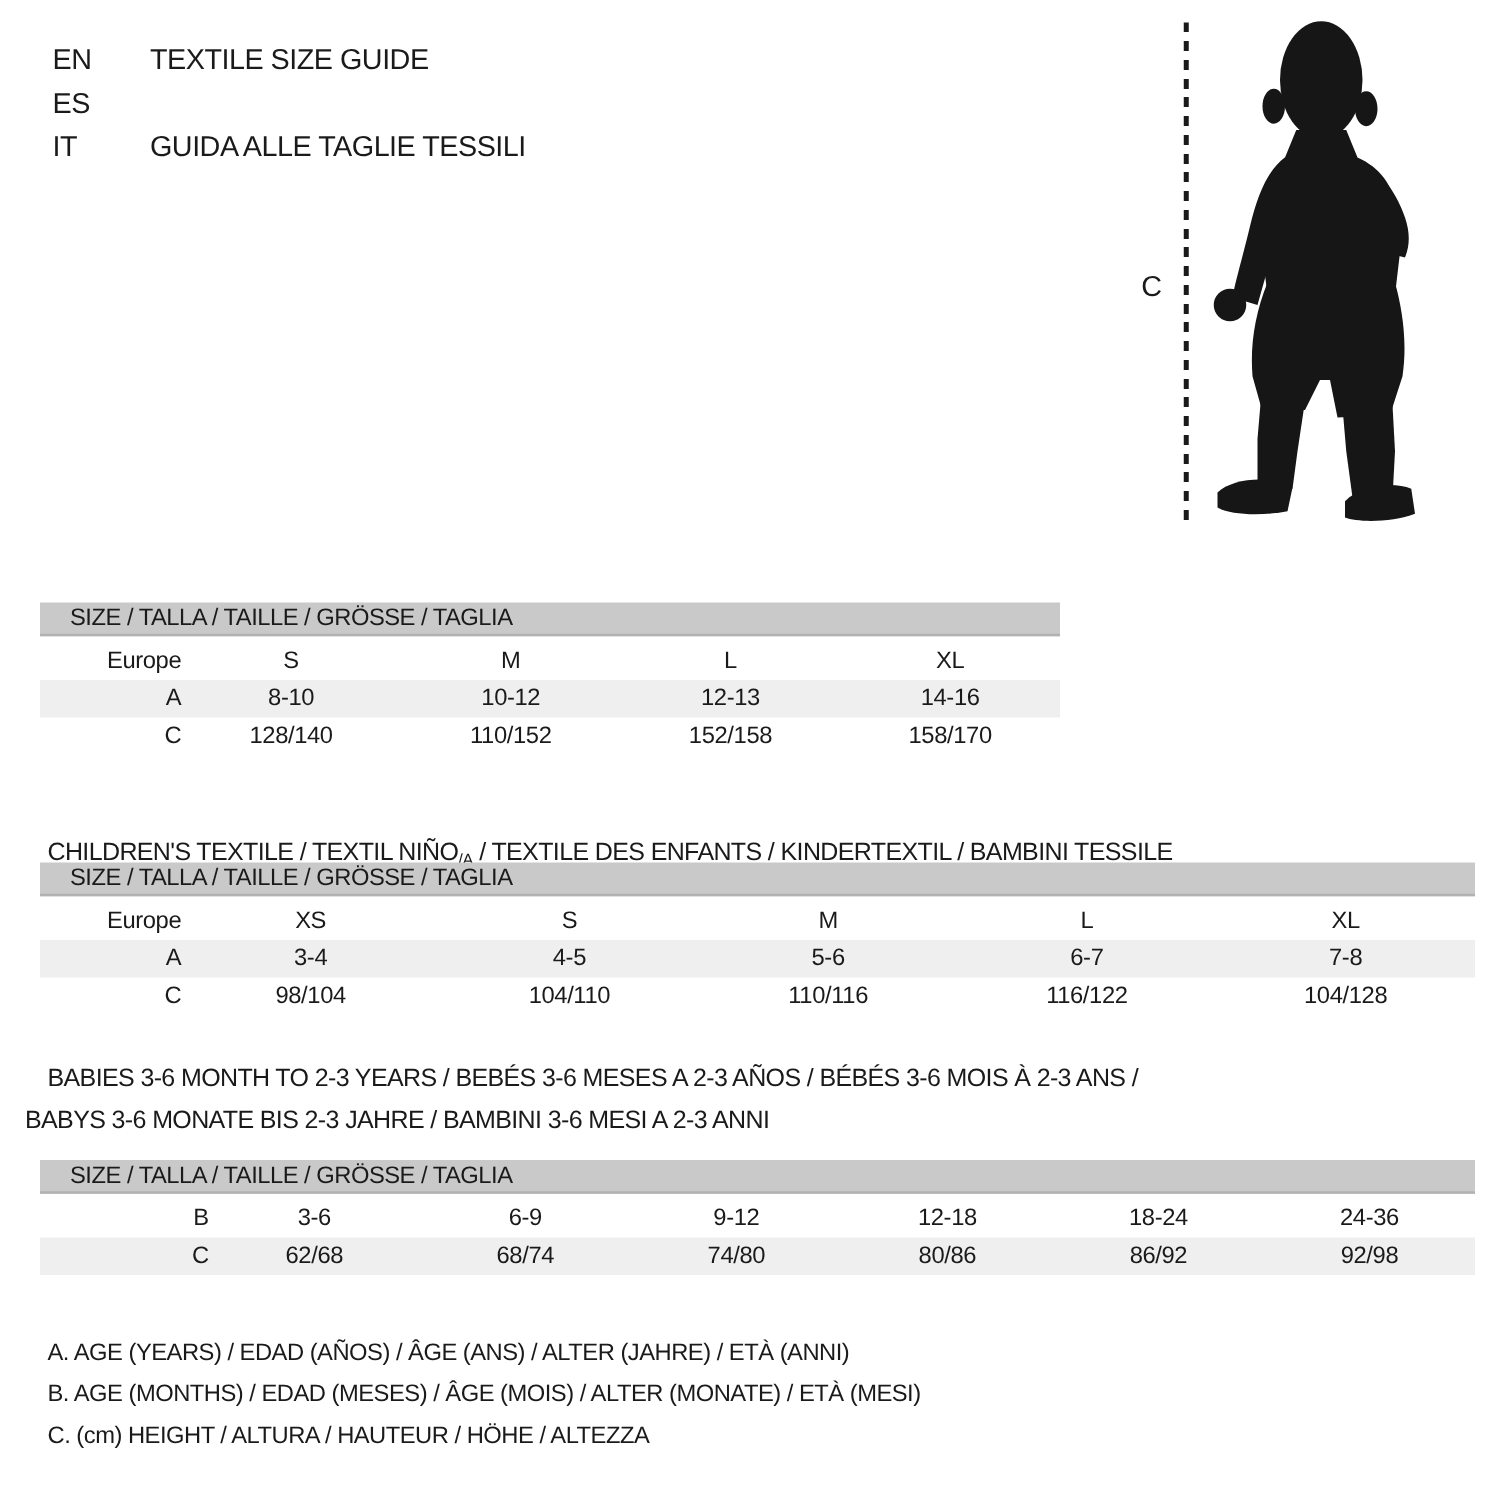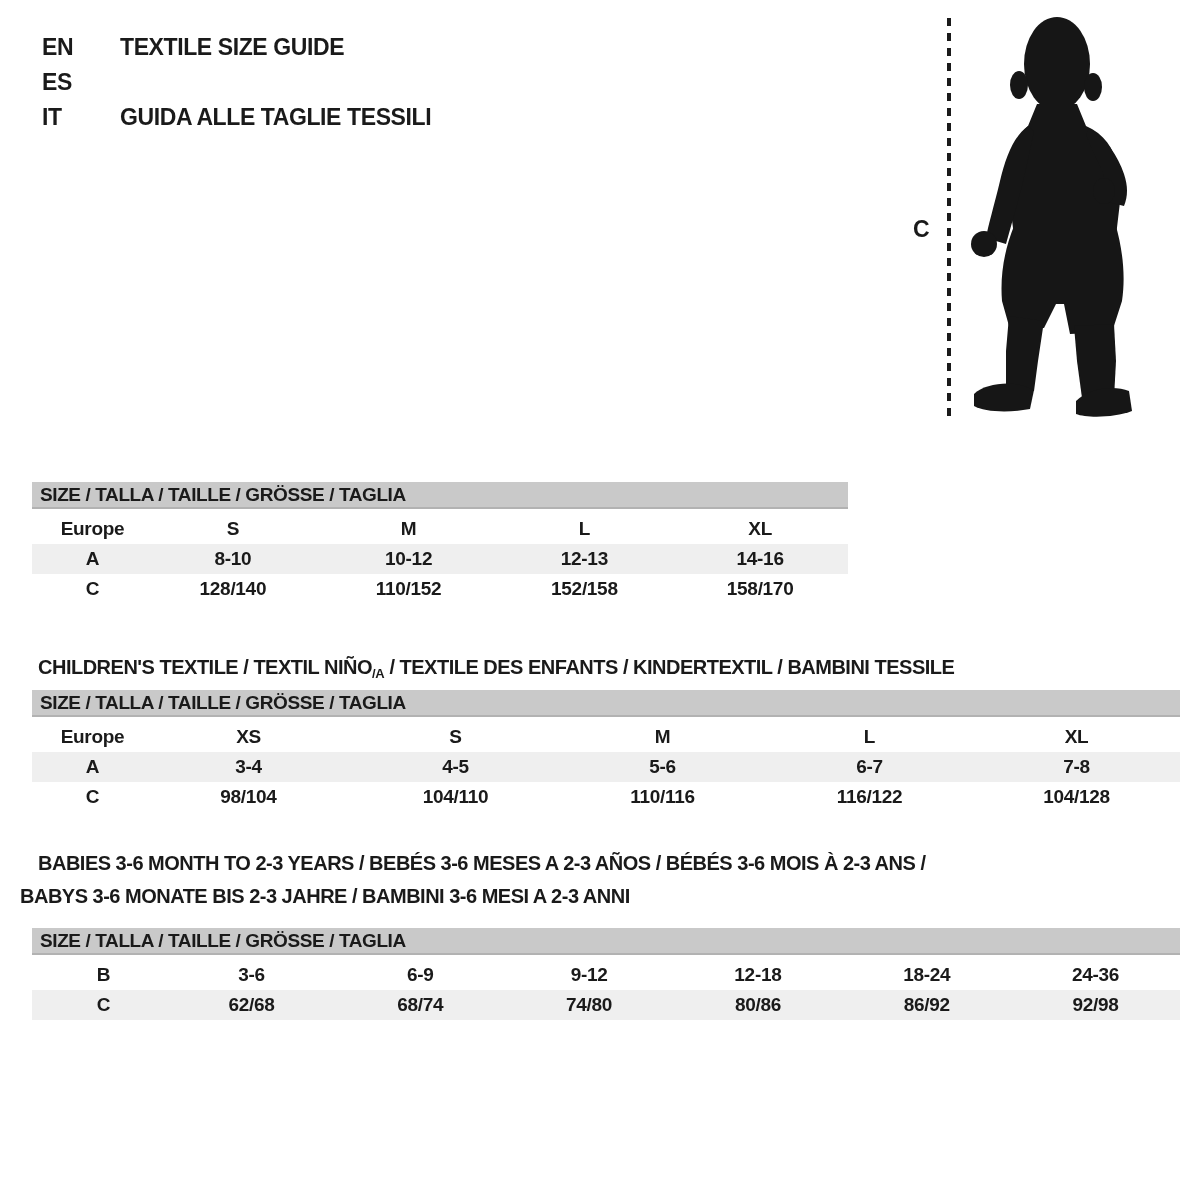--- a/index.html
+++ b/index.html
@@ -1,44 +1,44 @@
 <!DOCTYPE html>
 <html><head>
 <meta charset="utf-8">
 <style>
   html,body{margin:0;padding:0;background:#fff;}
   .page{
     position:relative;width:1200px;height:1200px;background:#ffffff;overflow:hidden;
-    font-family:"Liberation Sans",sans-serif;font-weight:bold;color:#1a1a1a;
+    font-family:"Liberation Sans",sans-serif;font-weight:normal;color:#1a1a1a;
   }
   
   .languages{position:absolute;left:42px;top:30px;}
   .lang-row{display:flex;line-height:35px;font-size:23px;letter-spacing:-0.4px;}
   .lang-code{width:78px;}
   .lang-label{white-space:nowrap;}
   
   .c-label{position:absolute;left:913px;top:216px;font-size:23px;}
   .dashed-line{
     position:absolute;left:947px;top:18px;width:4px;height:398px;
     background:repeating-linear-gradient(to bottom,#1a1a1a 0px,#1a1a1a 8px,transparent 8px,transparent 15px);
   }
   .silhouette{position:absolute;left:962px;top:14px;width:180px;height:408px;}
   
   .section-title{position:absolute;font-size:20px;letter-spacing:-0.5px;white-space:nowrap;line-height:24px;}
   .title-sub{font-size:13px;vertical-align:-4px;letter-spacing:-0.3px;}
   
   .size-table{position:absolute;left:32px;}
   .bar{
     height:27px;background:#c9c9c9;border-bottom:2px solid #b2b2b2;box-sizing:border-box;
-    display:flex;align-items:center;padding-left:8px;font-size:19px;letter-spacing:-0.4px;
+    display:flex;align-items:center;padding-left:24px;font-size:19px;letter-spacing:-0.4px;
   }
   .rows{margin-top:5px;}
   .trow{display:grid;height:30px;align-items:center;font-size:19px;letter-spacing:-0.3px;}
   .trow .cell{text-align:center;}
-  .trow .label{text-align:center;padding-left:8px;}
+  .trow .label{text-align:right;padding-left:8px;}
   .shaded{background:#efefef;}
   .t1{width:816px;top:482px;}
   .t1 .trow{grid-template-columns:113px repeat(4,1fr);}
   .t2{width:1148px;top:690px;}
   .t2 .trow{grid-template-columns:113px repeat(5,1fr);}
   .t3{width:1148px;top:928px;}
   .t3 .trow{grid-template-columns:135px repeat(6,1fr);}
   
   .legend{position:absolute;left:38px;top:1066px;}
   .legend-line{line-height:33px;font-size:19px;letter-spacing:-0.4px;white-space:nowrap;}
@@ -102,21 +102,21 @@
       <div class="trow">
         <span class="cell label">C</span>
         <span class="cell">128/140</span>
         <span class="cell">110/152</span>
         <span class="cell">152/158</span>
         <span class="cell">158/170</span>
       </div>
     </div>
   </div>
 
-  <div class="section-title" style="left:38px;top:655px;"><span>CHILDREN'S TEXTILE / TEXTIL NIÑO</span><span class="title-sub">/A</span><span> / TEXTILE DES ENFANTS / KINDERTEXTIL / BAMBINI TESSILE</span></div>
+  <div class="section-title" style="left:38px;top:670px;"><span>CHILDREN'S TEXTILE / TEXTIL NIÑO</span><span class="title-sub">/A</span><span> / TEXTILE DES ENFANTS / KINDERTEXTIL / BAMBINI TESSILE</span></div>
   <div class="size-table t2">
     <div class="bar">SIZE / TALLA / TAILLE / GRÖSSE / TAGLIA</div>
     <div class="rows">
       <div class="trow">
         <span class="cell label">Europe</span>
         <span class="cell">XS</span>
         <span class="cell">S</span>
         <span class="cell">M</span>
         <span class="cell">L</span>
         <span class="cell">XL</span>
@@ -159,14 +159,19 @@
         <span class="cell">62/68</span>
         <span class="cell">68/74</span>
         <span class="cell">74/80</span>
         <span class="cell">80/86</span>
         <span class="cell">86/92</span>
         <span class="cell">92/98</span>
       </div>
     </div>
   </div>
 
+  <div class="legend">
+    <div class="legend-line">A. AGE (YEARS) / EDAD (AÑOS) / ÂGE (ANS) / ALTER (JAHRE) / ETÀ (ANNI)</div>
+    <div class="legend-line">B. AGE (MONTHS) / EDAD (MESES) / ÂGE (MOIS) / ALTER (MONATE) / ETÀ (MESI)</div>
+    <div class="legend-line">C. (cm) HEIGHT / ALTURA / HAUTEUR / HÖHE / ALTEZZA</div>
+  </div>
 
 </div>
 
 </body></html>

